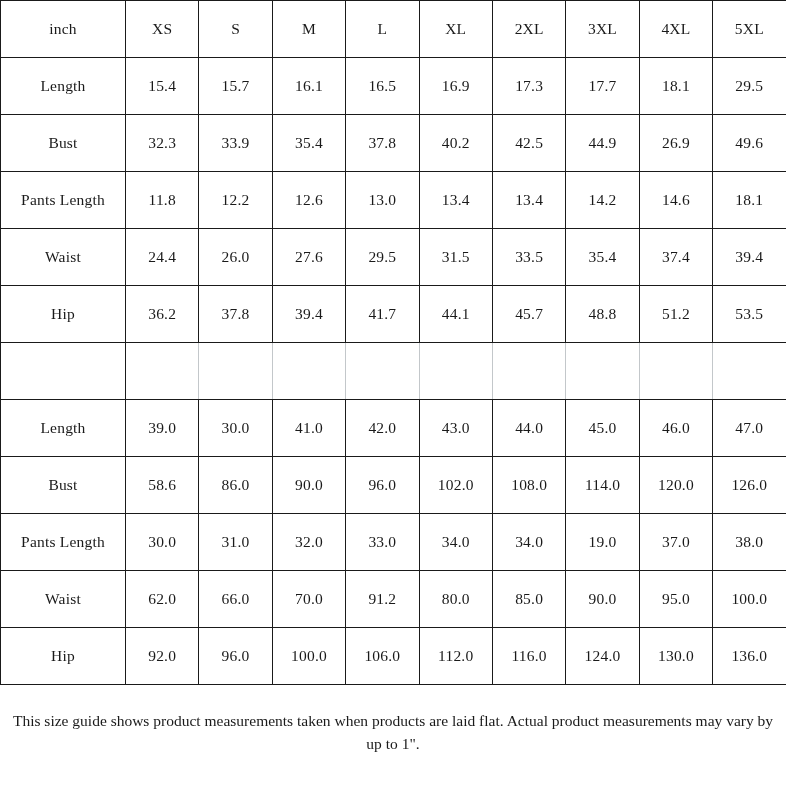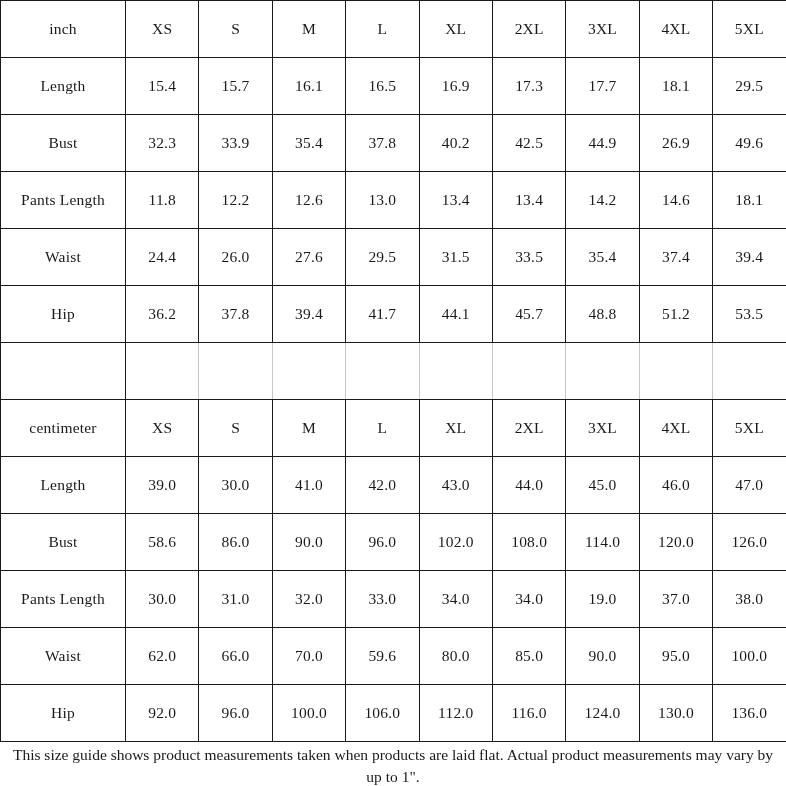--- a/index.html
+++ b/index.html
@@ -187,32 +187,20 @@
         <td></td>
         <td></td>
         <td></td>
         <td></td>
         <td></td>
         <td class="spacer-last"></td>
       </tr>
     </tbody>
 
     <tbody>
-      <tr>
-        <td class="hdr-cell">centimeter</td>
-        <td class="hdr-cell">XS</td>
-        <td class="hdr-cell">S</td>
-        <td class="hdr-cell">M</td>
-        <td class="hdr-cell">L</td>
-        <td class="hdr-cell">XL</td>
-        <td class="hdr-cell">2XL</td>
-        <td class="hdr-cell">3XL</td>
-        <td class="hdr-cell">4XL</td>
-        <td class="hdr-cell">5XL</td>
-      </tr>
 
       <tr>
         <td class="row-label">Length</td>
         <td>39.0</td>
         <td>30.0</td>
         <td>41.0</td>
         <td>42.0</td>
         <td>43.0</td>
         <td>44.0</td>
         <td>45.0</td>
@@ -244,21 +232,21 @@
         <td>19.0</td>
         <td>37.0</td>
         <td>38.0</td>
       </tr>
 
       <tr>
         <td class="row-label">Waist</td>
         <td>62.0</td>
         <td>66.0</td>
         <td>70.0</td>
-        <td>59.6</td>
+        <td>91.2</td>
         <td>80.0</td>
         <td>85.0</td>
         <td>90.0</td>
         <td>95.0</td>
         <td>100.0</td>
       </tr>
 
       <tr>
         <td class="row-label">Hip</td>
         <td>92.0</td>

